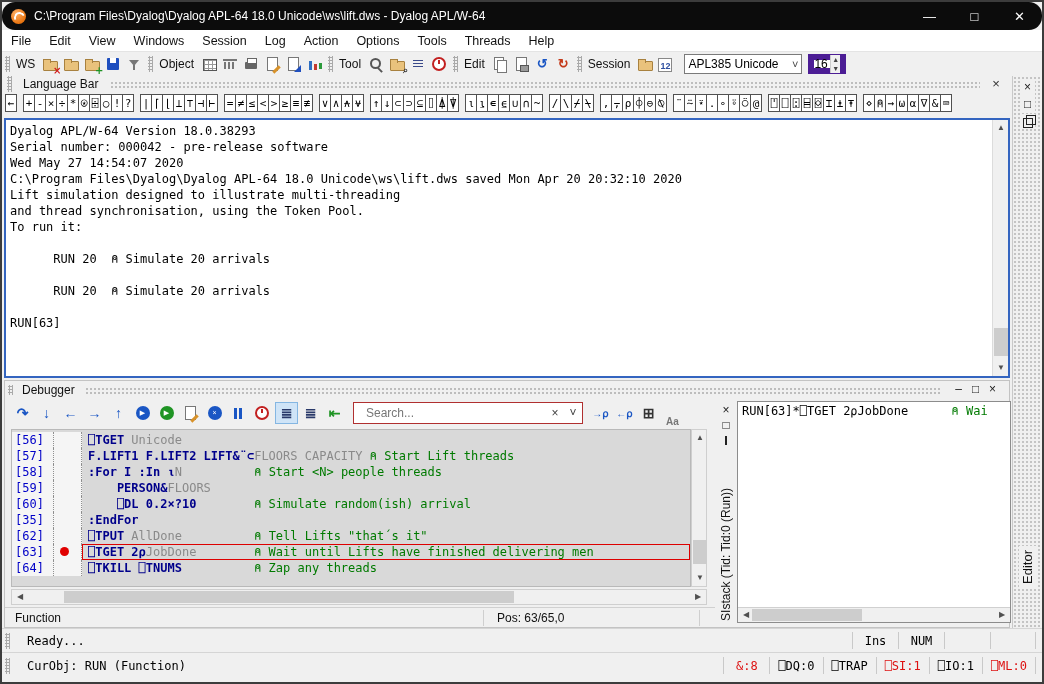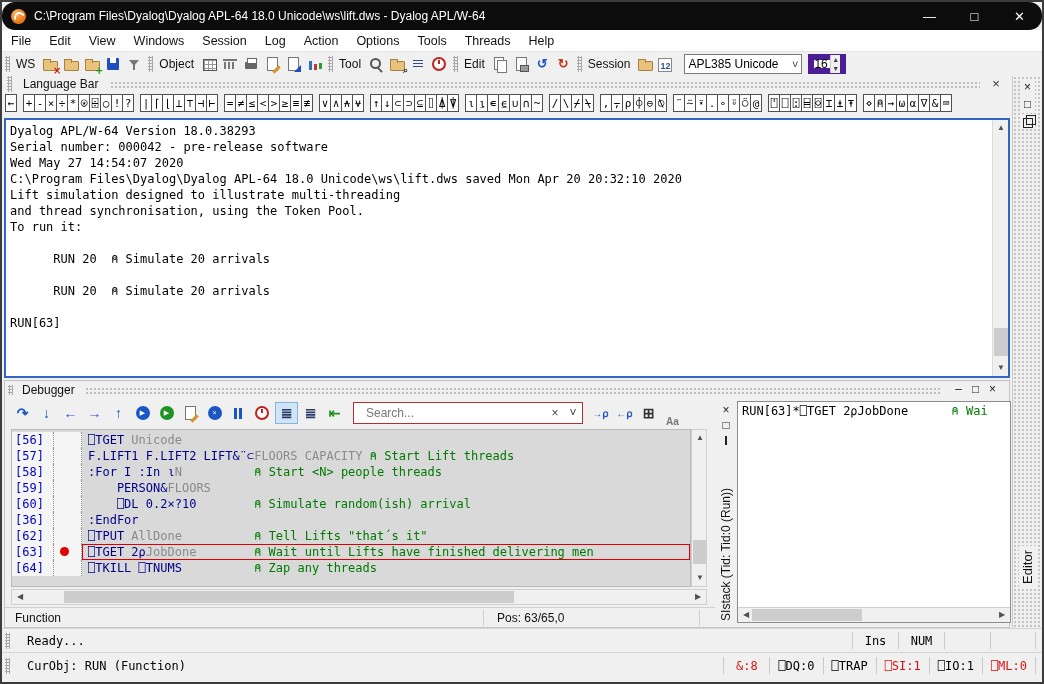--- a/index.html
+++ b/index.html
@@ -107,21 +107,21 @@
   .sclear::before{content:"×";} .sdrop::before{content:"˅";}
   .sclear,.sdrop{width:18px;text-align:center;color:#444;font-size:12px;}
   
   .codearea{position:absolute;left:6px;top:48px;width:680px;height:158px;background:#d9d9d9;border:1px solid #b9b9b9;overflow:hidden;padding-top:2px;}
   .crow{display:flex;height:16px;font:12px/16px "DejaVu Sans Mono","DejaVu Sans",monospace;white-space:pre;}
   .lnum{width:42px;background:#f5f5f5;color:#0000c8;padding-left:3px;border-right:1px dotted #909090;}
   .bpcol{width:28px;background:#f5f5f5;border-right:1px dotted #909090;position:relative;}
   .bpdot{position:absolute;left:6px;top:3px;width:9px;height:9px;border-radius:50%;background:#e00000;}
   .cwrap{flex:1;padding-left:6px;}
   .crow.cur .cwrap{outline:1px solid #dd0000;outline-offset:-1px;}
-  .seg.kw{color:#00008b;font-weight:normal;}
+  .seg.kw{color:#00008b;font-weight:bold;}
   .seg.id{color:#8a8a8a;}
   .seg.cm{color:#007a00;}
   .seg.pln{color:#000;}
   .dbgv{position:absolute;left:686px;top:48px;bottom:auto;height:158px;width:16px;background:#f0f0f0;border:1px solid #cfcfcf;}
   .dbgv .sthumb{top:110px;height:24px;}
   .hscroll{position:absolute;height:16px;background:#f0f0f0;border:1px solid #cfcfcf;}
   .dbgh{left:6px;top:208px;width:696px;}
   .harrow{position:absolute;top:0;width:16px;height:14px;font-size:8px;color:#505050;text-align:center;line-height:14px;}
   .harrow.lf{left:0;} .harrow.lf::before{content:"◀";}
   .harrow.rt{right:0;} .harrow.rt::before{content:"▶";}
@@ -451,21 +451,21 @@
             <span class="dg small" style="color: rgb(119, 119, 119); margin-top: 16px;">Aa</span>
           </span>
         </span>
     </div>
     <div class="codearea" id="code" data-name="debugger-code-area">
         <div class="crow" data-name="code-line"><span class="lnum" data-name="line-number">[56]</span><span class="bpcol" data-name="breakpoint-column"></span><span class="cwrap" data-name="code-text"><span class="seg kw" data-name="code-segment">⎕TGET </span><span class="seg id" data-name="code-segment">Unicode</span></span></div>
         <div class="crow" data-name="code-line"><span class="lnum" data-name="line-number">[57]</span><span class="bpcol" data-name="breakpoint-column"></span><span class="cwrap" data-name="code-text"><span class="seg kw" data-name="code-segment">F.LIFT1 F.LIFT2 LIFT&amp;¨⊂</span><span class="seg id" data-name="code-segment">FLOORS CAPACITY </span><span class="seg cm" data-name="code-segment">⍝ Start Lift threads</span></span></div>
         <div class="crow" data-name="code-line"><span class="lnum" data-name="line-number">[58]</span><span class="bpcol" data-name="breakpoint-column"></span><span class="cwrap" data-name="code-text"><span class="seg kw" data-name="code-segment">:For I :In ⍳</span><span class="seg id" data-name="code-segment">N</span><span class="seg pln" data-name="code-segment">          </span><span class="seg cm" data-name="code-segment">⍝ Start &lt;N&gt; people threads</span></span></div>
         <div class="crow" data-name="code-line"><span class="lnum" data-name="line-number">[59]</span><span class="bpcol" data-name="breakpoint-column"></span><span class="cwrap" data-name="code-text"><span class="seg kw" data-name="code-segment">    PERSON&amp;</span><span class="seg id" data-name="code-segment">FLOORS</span></span></div>
         <div class="crow" data-name="code-line"><span class="lnum" data-name="line-number">[60]</span><span class="bpcol" data-name="breakpoint-column"></span><span class="cwrap" data-name="code-text"><span class="seg kw" data-name="code-segment">    ⎕DL 0.2×?10</span><span class="seg pln" data-name="code-segment">        </span><span class="seg cm" data-name="code-segment">⍝ Simulate random(ish) arrival</span></span></div>
-        <div class="crow" data-name="code-line"><span class="lnum" data-name="line-number">[36]</span><span class="bpcol" data-name="breakpoint-column"></span><span class="cwrap" data-name="code-text"><span class="seg kw" data-name="code-segment">:EndFor</span></span></div>
+        <div class="crow" data-name="code-line"><span class="lnum" data-name="line-number">[35]</span><span class="bpcol" data-name="breakpoint-column"></span><span class="cwrap" data-name="code-text"><span class="seg kw" data-name="code-segment">:EndFor</span></span></div>
         <div class="crow" data-name="code-line"><span class="lnum" data-name="line-number">[62]</span><span class="bpcol" data-name="breakpoint-column"></span><span class="cwrap" data-name="code-text"><span class="seg kw" data-name="code-segment">⎕TPUT </span><span class="seg id" data-name="code-segment">AllDone</span><span class="seg pln" data-name="code-segment">          </span><span class="seg cm" data-name="code-segment">⍝ Tell Lifts "that´s it"</span></span></div>
         <div class="crow cur" data-name="code-line"><span class="lnum" data-name="line-number">[63]</span><span class="bpcol" data-name="breakpoint-column"><span class="bpdot" data-name="breakpoint-icon"></span></span><span class="cwrap" data-name="code-text"><span class="seg kw" data-name="code-segment">⎕TGET 2⍴</span><span class="seg id" data-name="code-segment">JobDone</span><span class="seg pln" data-name="code-segment">        </span><span class="seg cm" data-name="code-segment">⍝ Wait until Lifts have finished delivering men</span></span></div>
         <div class="crow" data-name="code-line"><span class="lnum" data-name="line-number">[64]</span><span class="bpcol" data-name="breakpoint-column"></span><span class="cwrap" data-name="code-text"><span class="seg kw" data-name="code-segment">⎕TKILL ⎕TNUMS</span><span class="seg pln" data-name="code-segment">          </span><span class="seg cm" data-name="code-segment">⍝ Zap any threads</span></span></div>
       </div>
     <div class="vscroll dbgv" data-name="debugger-vscrollbar">
       <span class="sarrow up" data-name="scroll-up-icon"></span>
       <span class="sthumb" data-name="scroll-thumb"></span>
       <span class="sarrow dn" data-name="scroll-down-icon"></span>
     </div>
     <div class="hscroll dbgh" data-name="debugger-hscrollbar">

